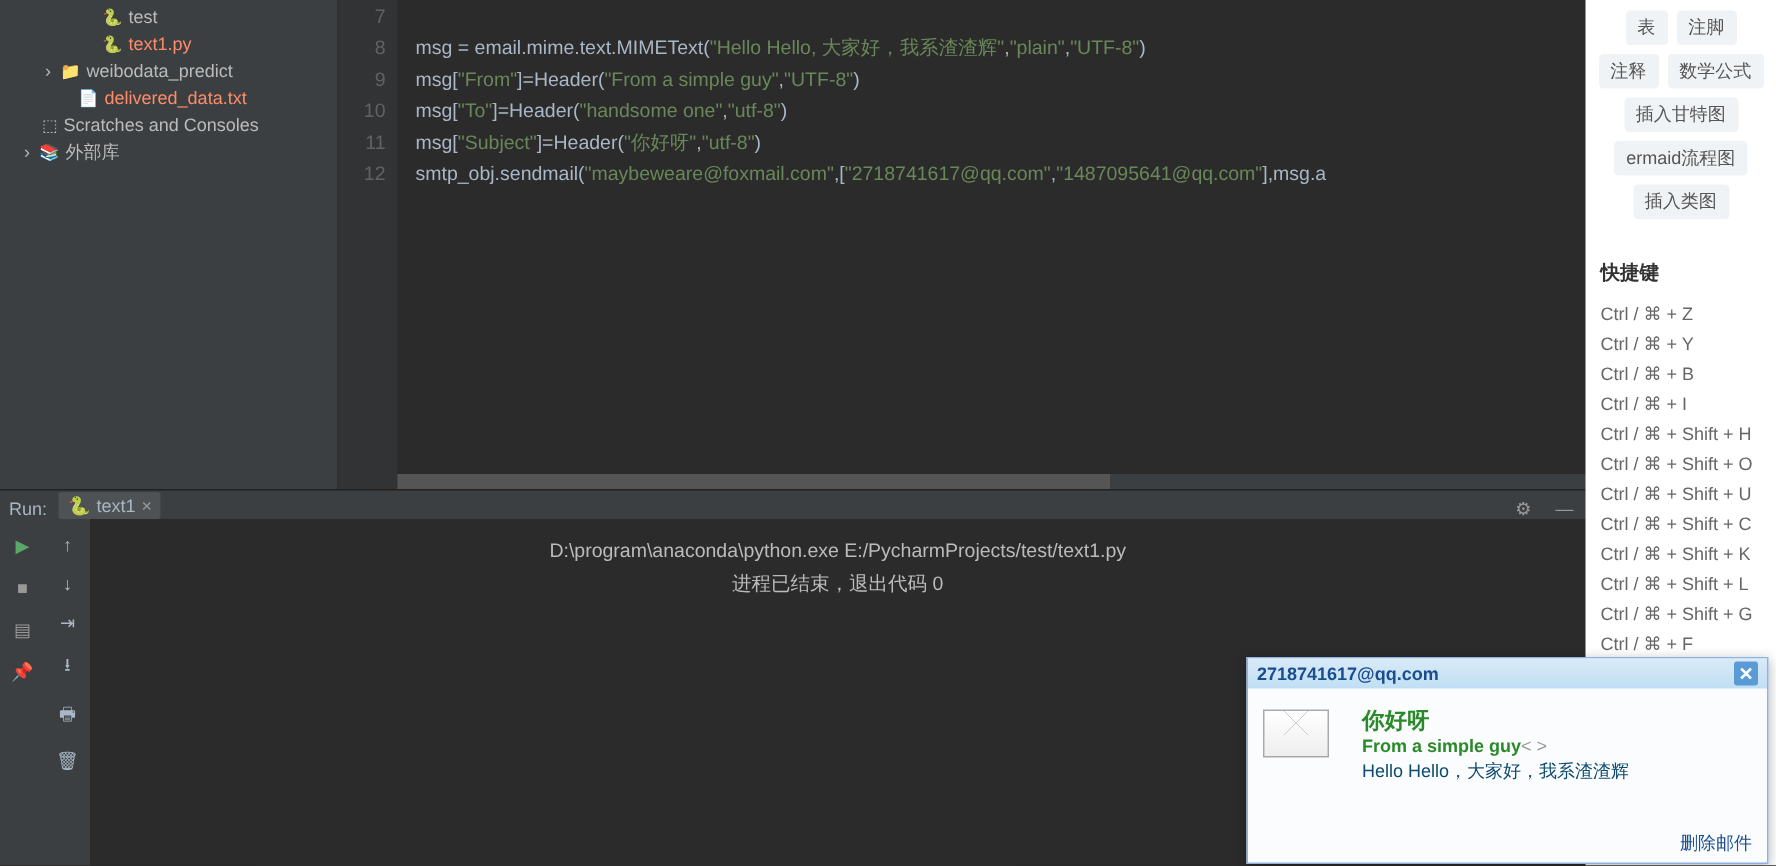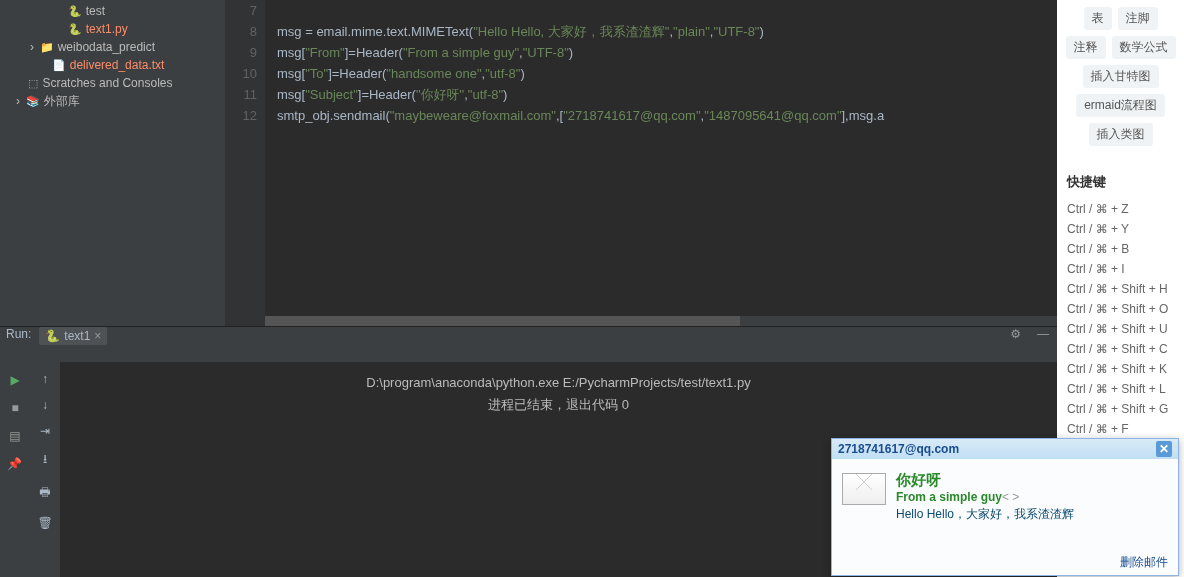--- a/index.html
+++ b/index.html
@@ -11,40 +11,40 @@
 .indent { display:inline-block; }
 .sel { color:#ff8c69; }
 .chev { width:8px; text-align:center; }
 #editor { flex:1; display:flex; background:#2b2b2b; font-family:Consolas,monospace; font-size:13px; position:relative; }
 #gutter { width:40px; background:#313335; color:#606366; text-align:right; padding-right:8px; }
 #gutter div { height:21px; line-height:21px; }
 #code { flex:1; padding-left:12px; overflow:hidden; }
 #code .line { height:21px; line-height:21px; white-space:pre; } .str { color:#6a8759; } .op { color:#a9b7c6; }
 #hscroll { position:absolute; bottom:0; left:40px; right:0; height:10px; background:#3c3f41; }
 #hscroll div{ width:60%; height:100%; background:#555; }
-#runbar { height:36px; background:#3c3f41; display:flex; align-items:flex-start; padding-left:6px; gap:8px; border-top:1px solid #222; }
+#runbar { height:20px; background:#3c3f41; display:flex; align-items:flex-end; padding-left:6px; gap:8px; border-top:1px solid #222; }
 #runbar .tab { display:flex; align-items:center; gap:4px; background:#4e5254; padding:2px 6px; border-radius:2px; }
 #runbar .close{ color:#999; }
 #runbar .spacer{flex:1;}
 #runbar .gear,.min{ color:#999; margin-right:8px;}
 #console { flex:1; display:flex; background:#2b2b2b; }
 #cside { width:30px; background:#3c3f41; display:flex; flex-direction:column; align-items:center; gap:12px; padding-top:10px; }
 #cside .btn { width:16px; height:16px; color:#999; display:flex; align-items:center; justify-content:center; cursor:pointer; }
 #cside2 { width:30px; background:#3c3f41; display:flex; flex-direction:column; align-items:center; gap:12px; padding-top:10px;}
 #cout { flex:1; padding:10px 14px; font-family:Consolas,monospace; font-size:13px; color:#bbbbbb;text-align:center; }
 #cout div{ line-height:22px; white-space:pre; }
 #rightpanel { position:absolute; left:1057px; top:0; width:127px; height:577px; background:#fff; color:#555; font-size:12px; overflow:hidden; }
 .pill { display:inline-block; background:#f0f3f5; border-radius:3px; padding:3px 8px; margin:3px; font-size:12px; color:#555; }
 #rp-top { padding:4px 2px;text-align:center; }
 #rp-title { font-weight:bold; color:#333; margin:20px 0 8px 10px; font-size:13px;}
 .sc { padding:3px 10px; color:#666; font-size:12px; }
 #popup { position:absolute; left:831px; top:438px; width:348px; height:138px; background:#fafcfe; border:1px solid #8db3e2; box-shadow:0 2px 8px rgba(0,0,0,0.3); font-size:12px; }
 #phead { height:20px; background:linear-gradient(#d9eaf7,#c0dff4); display:flex; align-items:center; padding:0 6px; color:#1a4d8f; font-weight:bold; }
 #phead .x{ margin-left:auto; width:16px; height:16px; background:#5a9bd5; color:#fff; text-align:center; line-height:16px; cursor:pointer; border-radius:2px;}
-#pbody { display:flex; padding:12px 10px; gap:10px; }
+#pbody { display:flex; padding:12px 10px; gap:22px; }
 .envelope { width:44px; height:32px; border:1px solid #aaa; background:linear-gradient(#fff,#eee); position:relative; margin-top:2px;}
 .envelope:before{content:"";position:absolute;top:0;left:0;right:0;height:16px;background:linear-gradient(135deg,transparent 49%,#ccc 50%,transparent 51%),linear-gradient(-135deg,transparent 49%,#ccc 50%,transparent 51%);}
 #pbody .subj{ color:#2a8a2a; font-weight:bold; font-size:15px; }
 #pbody .from{ color:#2a8a2a; font-weight:bold; font-size:12px; }
 #pbody .prev{ color:#0c4a6e; font-size:12px; margin-top:2px;text-align:right;}
 #pfoot{ position:absolute; bottom:4px; right:10px; display:flex; gap:14px; font-size:12px;text-align:right;}
 #pfoot a{ color:#1a4d8f; text-decoration:none; cursor:pointer;}
 .watermark{position:absolute; right:30px; bottom:4px; color:rgba(255,255,255,0.08); font-size:12px;}
 </style>
 </head>

